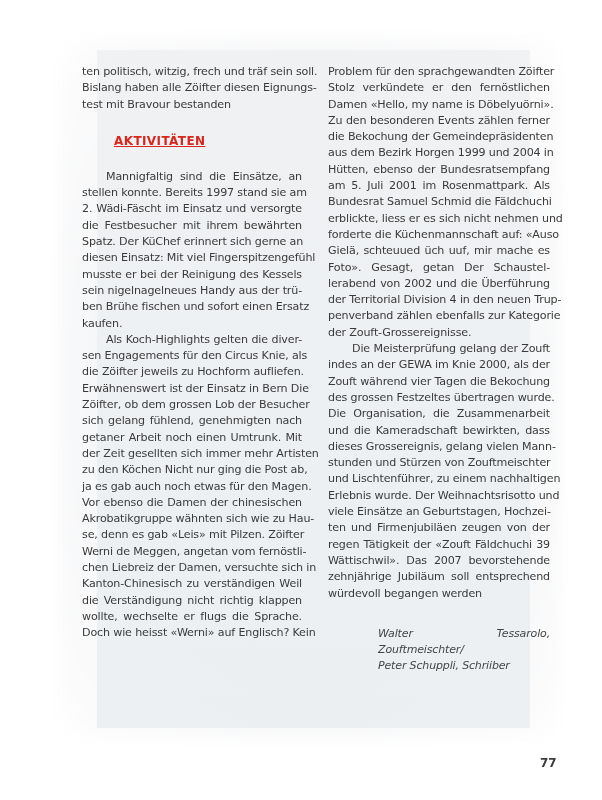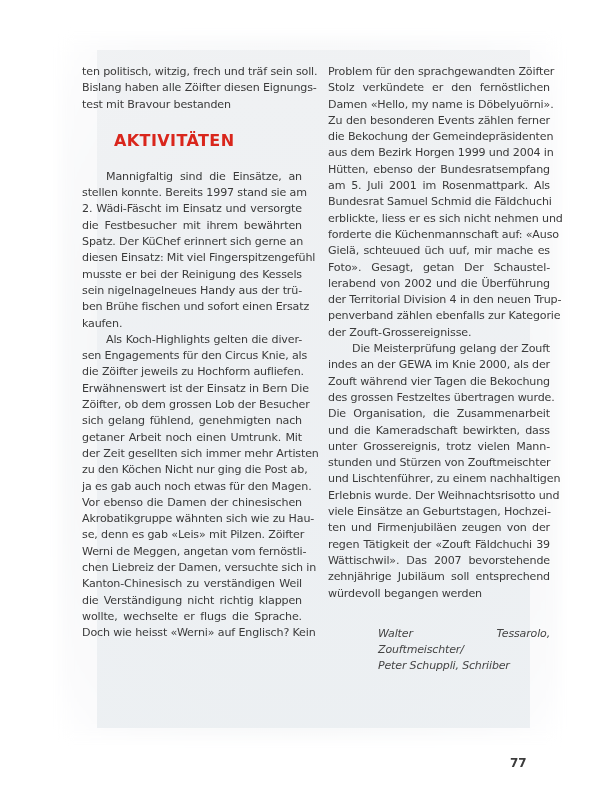--- a/index.html
+++ b/index.html
@@ -21,30 +21,30 @@
       position: absolute; top: 64px; width: 220px;
       font-size: 11.1px; line-height: 16.3px; letter-spacing: -0.15px;
       text-align: justify; hyphens: manual;
     }
     .col-left { left: 82px; width: 220px; }
     .col-right { left: 328px; width: 222px; }
     .line { display: block; white-space: nowrap; text-align: justify; text-align-last: justify; height: 16.3px; }
     .line.last { text-align-last: left; }
     .indent { padding-left: 24px; }
     .heading {
-      color: #d9261c; font-weight: bold; font-size: 16px; letter-spacing: 0.4px;
-      padding-left: 32px; margin-top: 20px; margin-bottom: 20px; height: 16px;
+      color: #d9261c; font-weight: bold; font-size: 12px; letter-spacing: 0.4px;
+      padding-left: 32px; margin-top: 20px; margin-bottom: 20px; height: 16px; text-decoration: underline;
     }
     .signature {
       display: block; font-style: italic; color: #444;
       font-family: "DejaVu Sans", sans-serif; font-size: 11px; line-height: 16.3px;
       padding-left: 50px; margin-top: 27px;
     }
     .page-number {
-      position: absolute; left: 510px; top: 756px; font-size: 12px; font-weight: bold;
+      position: absolute; left: 540px; top: 756px; font-size: 12px; font-weight: bold;
       color: #3c3c3c; font-family: "DejaVu Sans", sans-serif;
     }
   </style>
 </head>
 <body>
 
 <div class="page-shadow"></div>
 <div class="bg-image"></div>
 
 <div class="column col-left">
@@ -113,21 +113,21 @@
     <span class="line last">der Zouft-Grossereignisse.</span>
   </div>
 
   <div>
     <span class="line indent">Die Meisterprüfung gelang der Zouft</span>
     <span class="line">indes an der GEWA im Knie 2000, als der</span>
     <span class="line">Zouft während vier Tagen die Bekochung</span>
     <span class="line">des grossen Festzeltes übertragen wurde.</span>
     <span class="line">Die Organisation, die Zusammenarbeit</span>
     <span class="line">und die Kameradschaft bewirkten, dass</span>
-    <span class="line">unter Grossereignis, trotz vielen Mann-</span>
+    <span class="line">dieses Grossereignis, gelang vielen Mann-</span>
     <span class="line">stunden und Stürzen von Zouftmeischter</span>
     <span class="line">und Lischtenführer, zu einem nachhaltigen</span>
     <span class="line">Erlebnis wurde. Der Weihnachtsrisotto und</span>
     <span class="line">viele Einsätze an Geburtstagen, Hochzei-</span>
     <span class="line">ten und Firmenjubiläen zeugen von der</span>
     <span class="line">regen Tätigkeit der «Zouft Fäldchuchi 39</span>
     <span class="line">Wättischwil». Das 2007 bevorstehende</span>
     <span class="line">zehnjährige Jubiläum soll entsprechend</span>
     <span class="line last">würdevoll begangen werden</span>
   </div>

